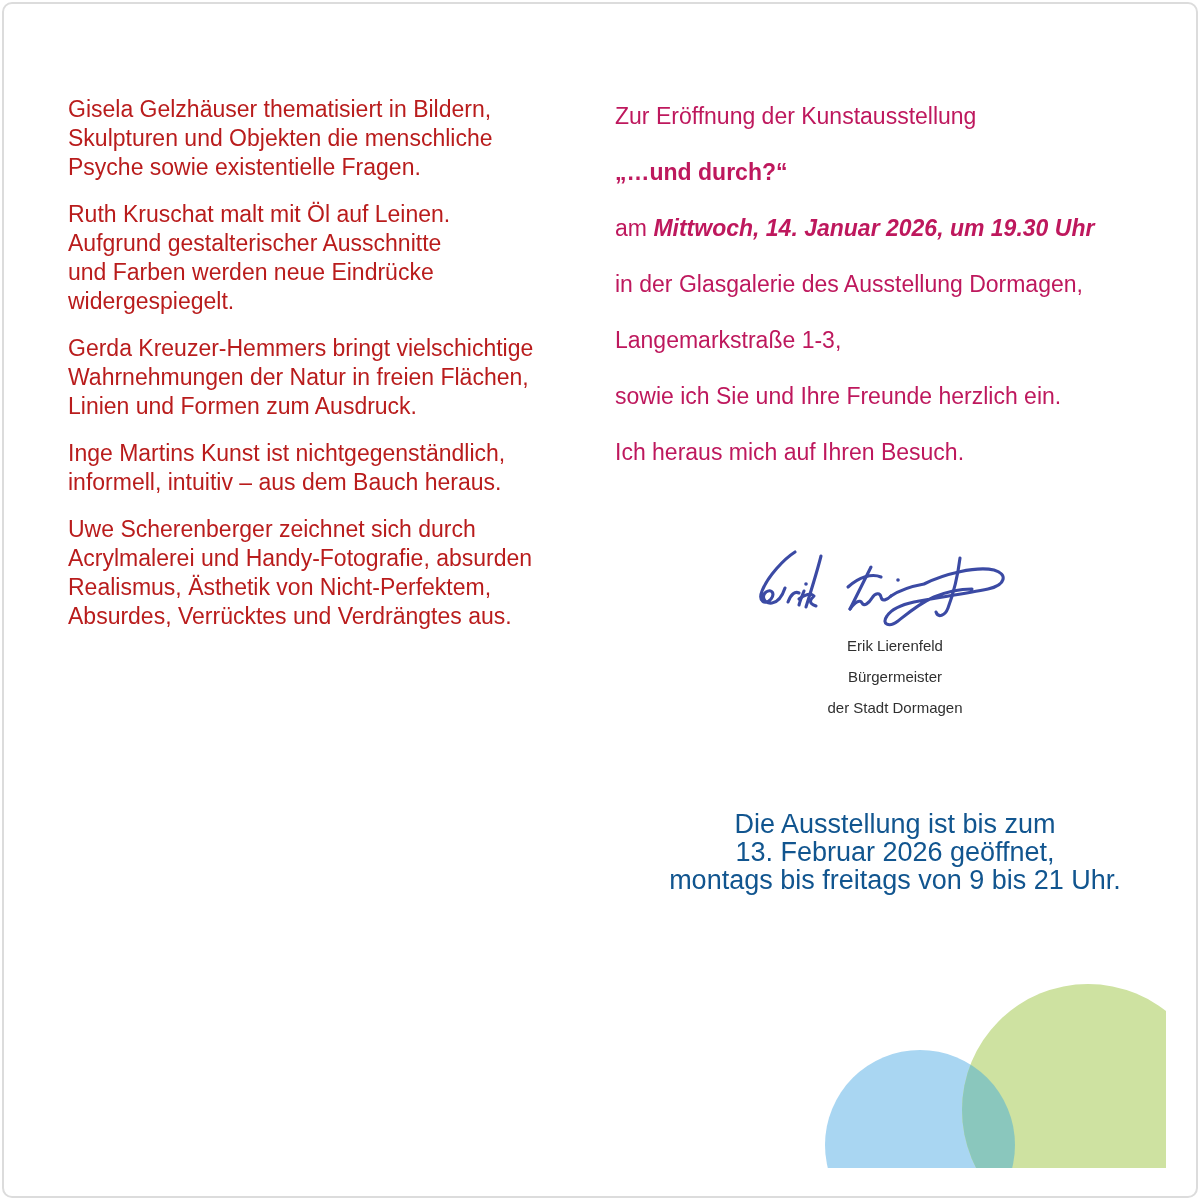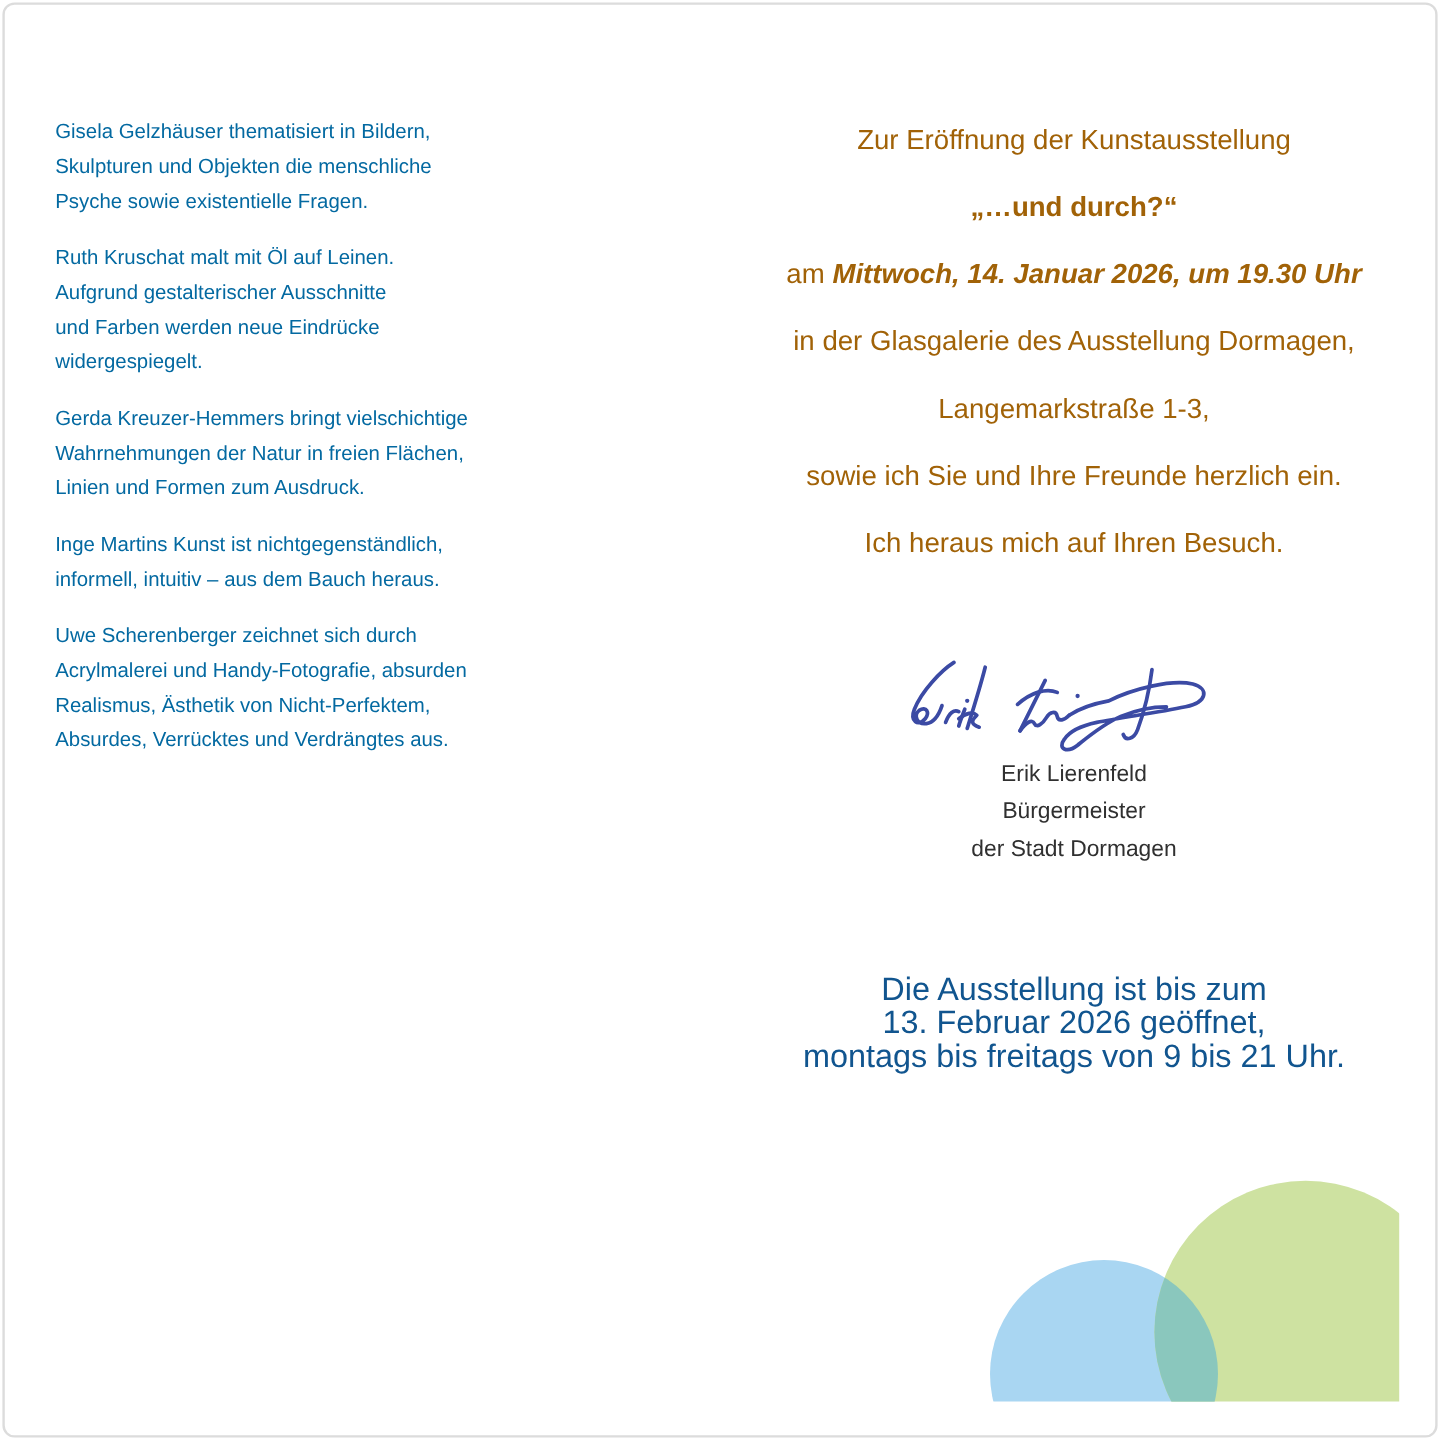--- a/index.html
+++ b/index.html
@@ -11,46 +11,46 @@
     overflow:hidden;
   }
   .frame{
     position:absolute;inset:2px;
     border:2px solid #dcdcdc;
     border-radius:10px;
     pointer-events:none;
   }
   
   .left-col{
-    position:absolute;left:46px;top:95px;width:530px;
-    color:#0369a1;
-    font-size:17px;line-height:29px;
+    position:absolute;left:68px;top:95px;width:530px;
+    color:#b91c1c;
+    font-size:23px;line-height:29px;
   }
   .left-col p{
     margin:0 0 18px 0;
     white-space:pre-line;
   }
   
   .right-col{
     position:absolute;left:615px;top:102px;width:560px;
-    color:#a16207;
+    color:#be185d;
     font-size:23px;line-height:29px;
-    text-align:center;
+    text-align:left;
   }
   .right-col .line{margin:0 0 27px 0;}
   .bold{font-weight:bold;}
   .date-bold{font-weight:bold;padding-left:0.28em;font-style:italic;}
   
   .signature-wrap{
     position:absolute;left:748px;top:542px;width:265px;height:95px;
   }
   .signatory{
     position:absolute;left:615px;top:630px;width:560px;
     text-align:center;color:#303030;
-    font-size:19px;line-height:31px;
+    font-size:15px;line-height:31px;
   }
   
   .hours-note{
     position:absolute;left:615px;top:810px;width:560px;
     text-align:center;color:#11558f;
     font-size:27px;line-height:28px;
     white-space:pre-line;
   }
   
   .circles{

